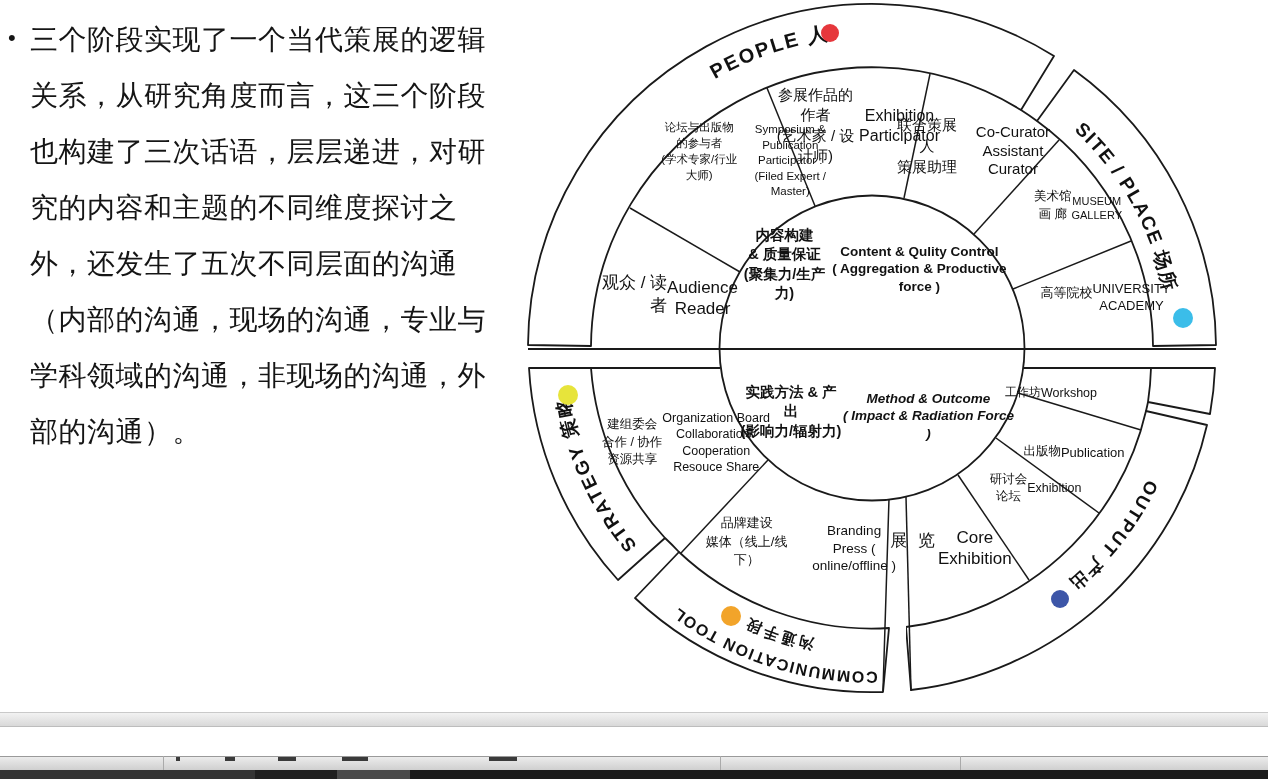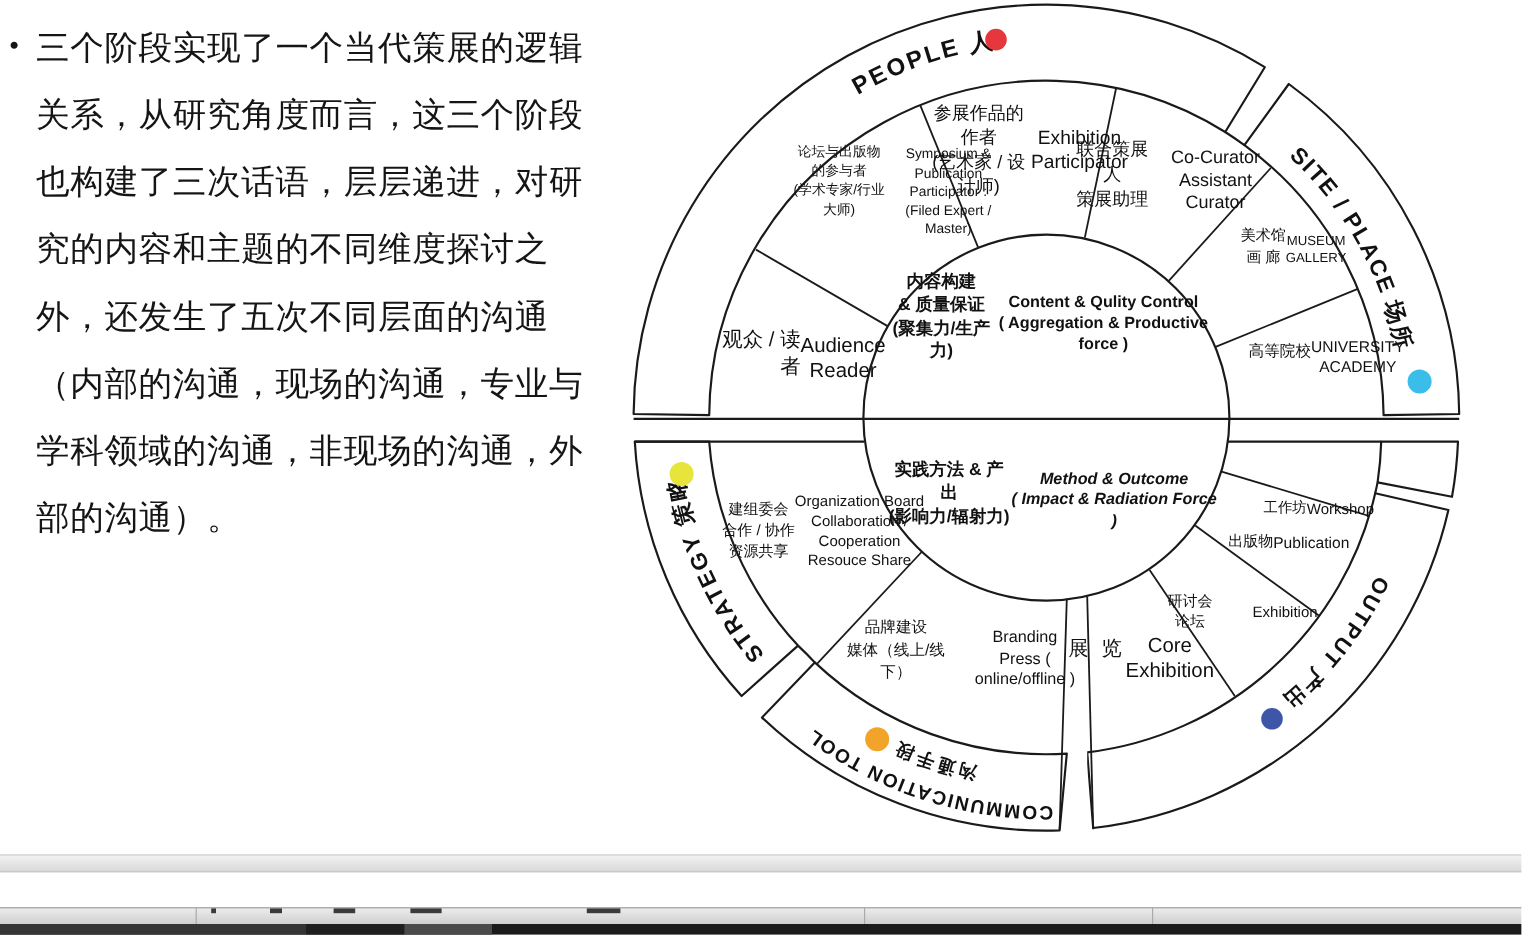--- a/index.html
+++ b/index.html
@@ -178,30 +178,30 @@
     <div class="zh" style="font-size:13px;line-height:1.45;margin-bottom:13px;">品牌建设
 媒体（线上/线下）</div>
     <div class="en" style="font-size:13.5px;line-height:1.3;">Branding
 Press ( online/offline )</div>
   </div>
   <div class="cell" style="left:888px;top:494px;width:126px;height:108px;">
     <div class="zh" style="font-size:17px;letter-spacing:3px;margin-bottom:15px;">展 览</div>
     <div class="en" style="font-size:17px;line-height:1.25;">Core
 Exhibition</div>
   </div>
-  <div class="cell" style="left:973px;top:472px;width:125px;height:75px;justify-content:space-between;">
+  <div class="cell" style="left:973px;top:450px;width:125px;height:75px;">
     <div class="zh" style="font-size:12.5px;line-height:1.35;">研讨会
 论坛</div>
     <div class="en" style="font-size:12.5px;">Exhibition</div>
   </div>
   <div class="cell" style="left:1008px;top:428px;width:132px;height:48px;">
     <div class="zh" style="font-size:12.5px;margin-bottom:2px;">出版物</div>
     <div class="en" style="font-size:13px;">Publication</div>
   </div>
-  <div class="cell" style="left:1040px;top:370px;width:118px;height:46px;margin-top:31px;">
+  <div class="cell" style="left:992px;top:370px;width:118px;height:46px;">
     <div class="zh" style="font-size:12px;margin-bottom:1px;">工作坊</div>
     <div class="en" style="font-size:12.5px;">Workshop</div>
   </div>
 
   <div class="chrome-bar1"></div>
   <div class="chrome-bar2"></div>
   <div class="chrome-div" style="left:163px;"></div>
   <div class="chrome-div" style="left:720px;"></div>
   <div class="chrome-div" style="left:960px;"></div>
   <div class="smudge" style="left:176px;width:4px;"></div>

